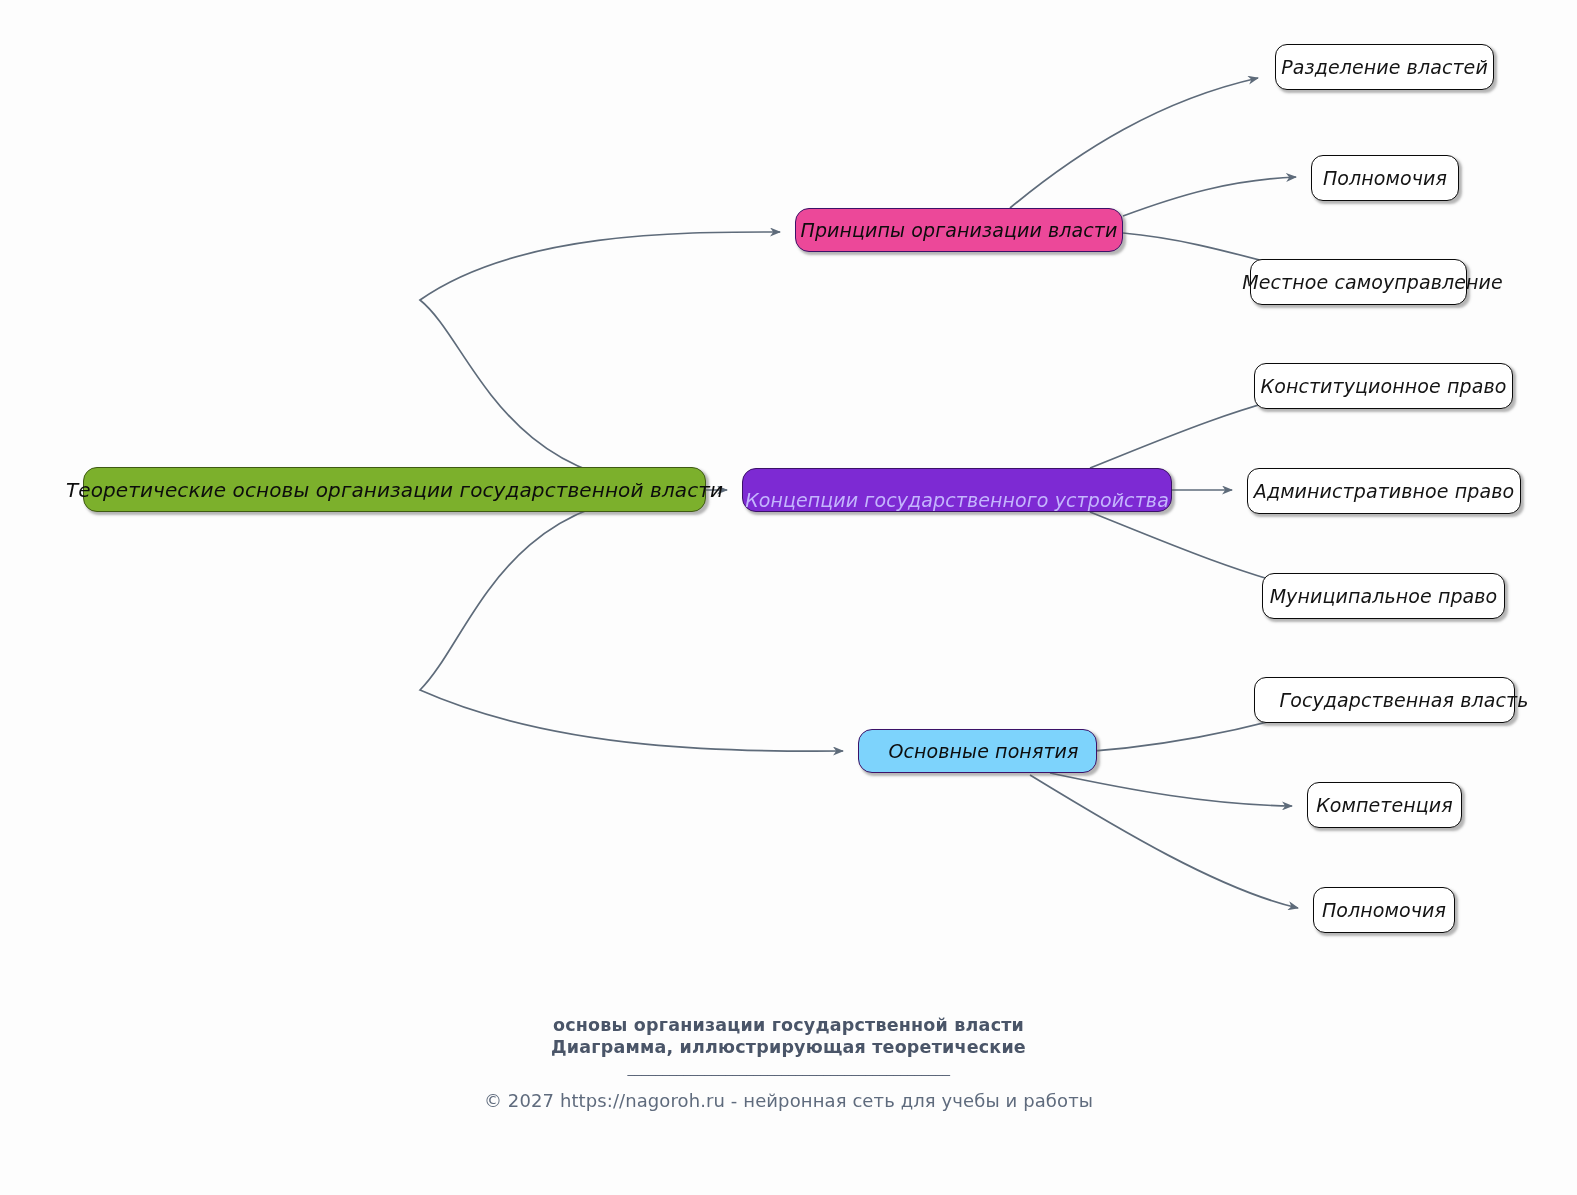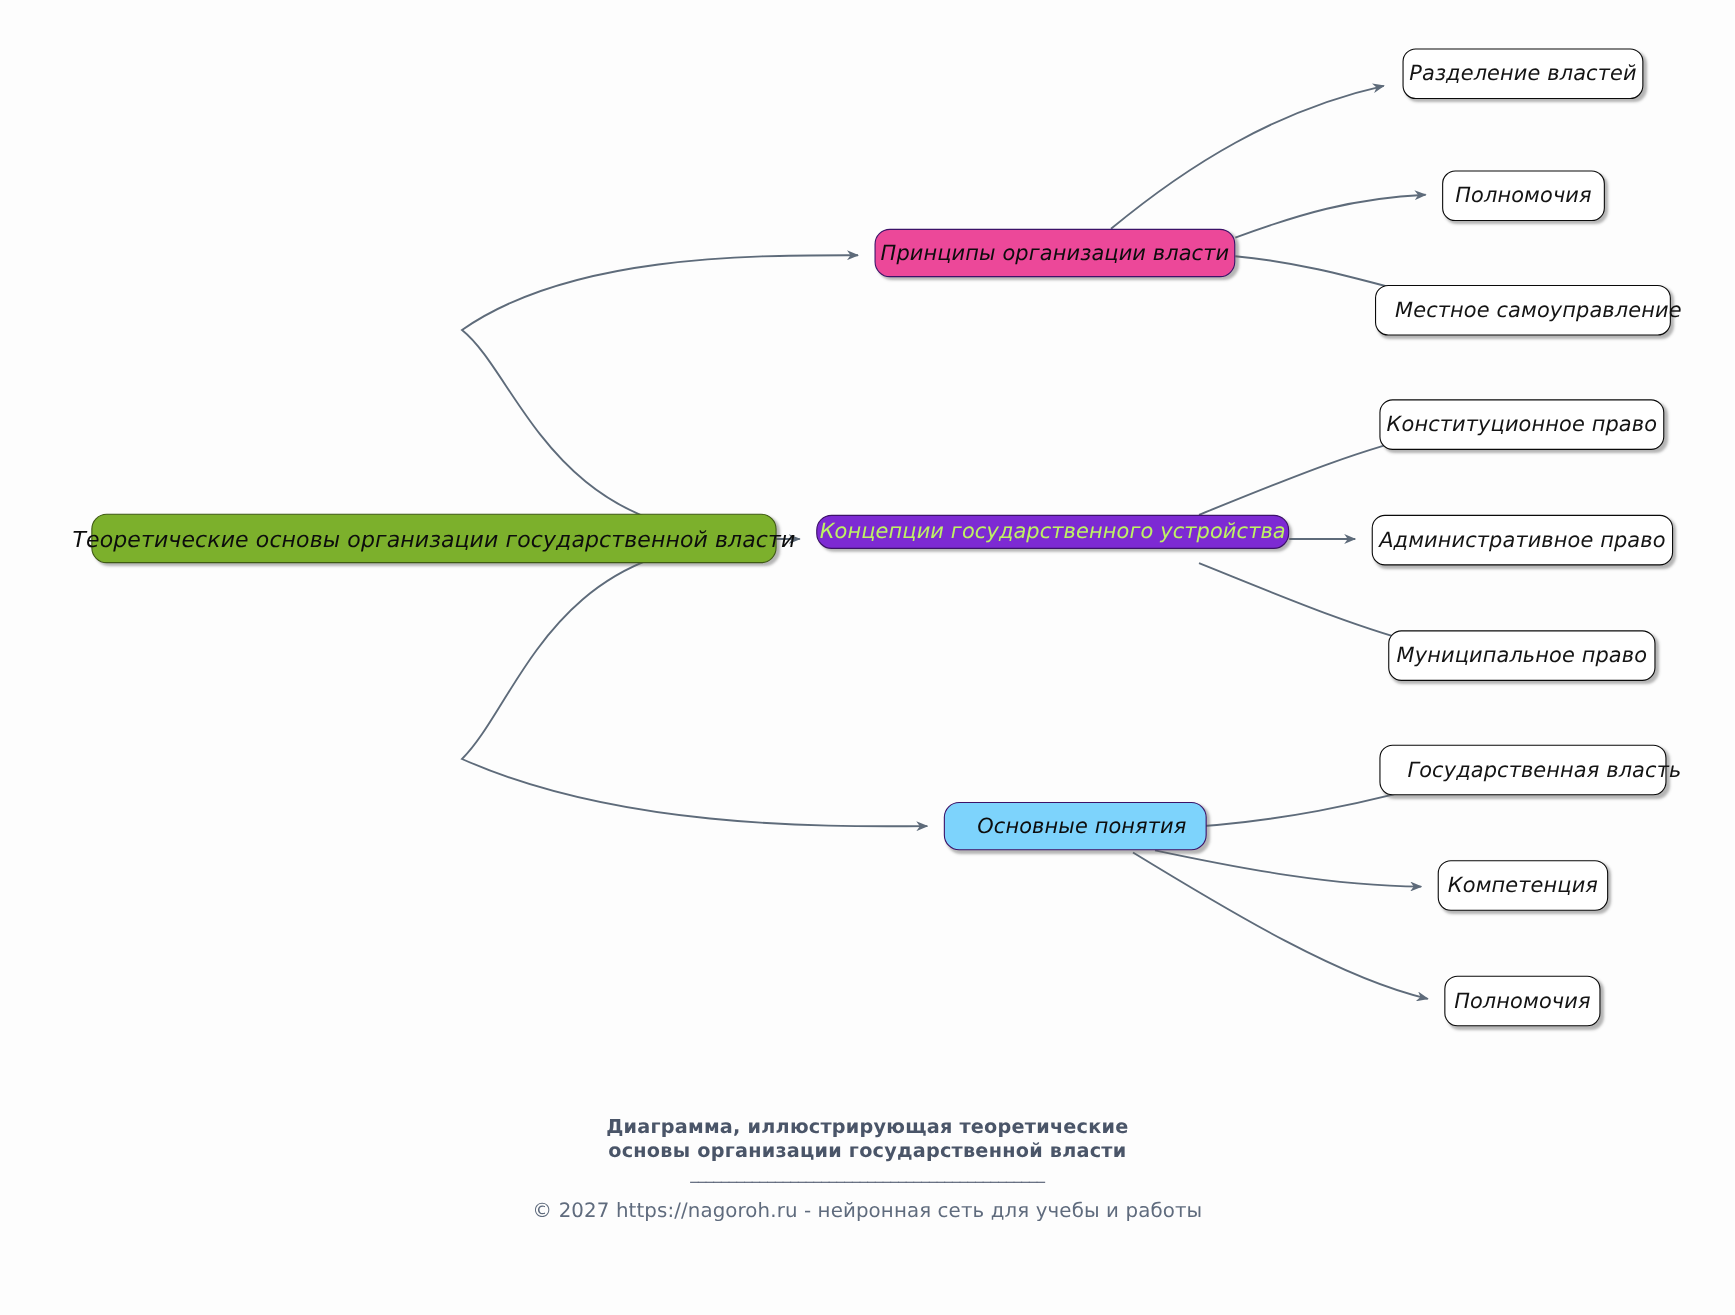--- a/index.html
+++ b/index.html
@@ -127,24 +127,24 @@
       </div>
       <div class="node branch" style="left: 795px; top: 208px; width: 328px; height: 44px; background: #ec4899; color: rgb(13, 13, 13);">
         <span>Принципы организации власти</span>
       </div>
       <div class="node leaf" style="left: 1275px; top: 44px; width: 219px; height: 46px;">
         <span>Разделение властей</span>
       </div>
       <div class="node leaf" style="left: 1311px; top: 155px; width: 148px; height: 46px;">
         <span>Полномочия</span>
       </div>
-      <div class="node leaf" style="left: 1250px; top: 259px; width: 269px; height: 46px; padding-left: 28px;">
+      <div class="node leaf" style="left: 1250px; top: 259px; width: 217px; height: 46px; padding-left: 28px;">
         <span>Местное самоуправление</span>
       </div>
-      <div class="node branch" style="left: 742px; top: 468px; width: 430px; height: 31px; background: rgb(125, 42, 211); color: #bef264;">
+      <div class="node branch" style="left: 742px; top: 468px; width: 430px; height: 44px; background: rgb(125, 42, 211); color: #c4b5fd; align-items: flex-end;">
         <span>Концепции государственного устройства</span>
       </div>
       <div class="node leaf" style="left: 1254px; top: 363px; width: 259px; height: 46px;">
         <span>Конституционное право</span>
       </div>
       <div class="node leaf" style="left: 1247px; top: 468px; width: 274px; height: 46px;">
         <span>Административное право</span>
       </div>
       <div class="node leaf" style="left: 1262px; top: 573px; width: 243px; height: 46px;">
         <span>Муниципальное право</span>
@@ -157,21 +157,21 @@
       </div>
       <div class="node leaf" style="left: 1307px; top: 782px; width: 155px; height: 46px;">
         <span>Компетенция</span>
       </div>
       <div class="node leaf" style="left: 1313px; top: 887px; width: 142px; height: 46px;">
         <span>Полномочия</span>
       </div>
     </div>
 
   <div class="caption-block" id="caption-title">
+    <div>основы организации государственной власти</div>
     <div>Диаграмма, иллюстрирующая теоретические</div>
-    <div>основы организации государственной власти</div>
   </div>
 
   <div class="caption-block" id="caption-rule">______________________________________________</div>
 
   <div class="caption-block" id="caption-footer">© 2027 https://nagoroh.ru - нейронная сеть для учебы и работы</div>
 
 </div>
 
 </body></html>

